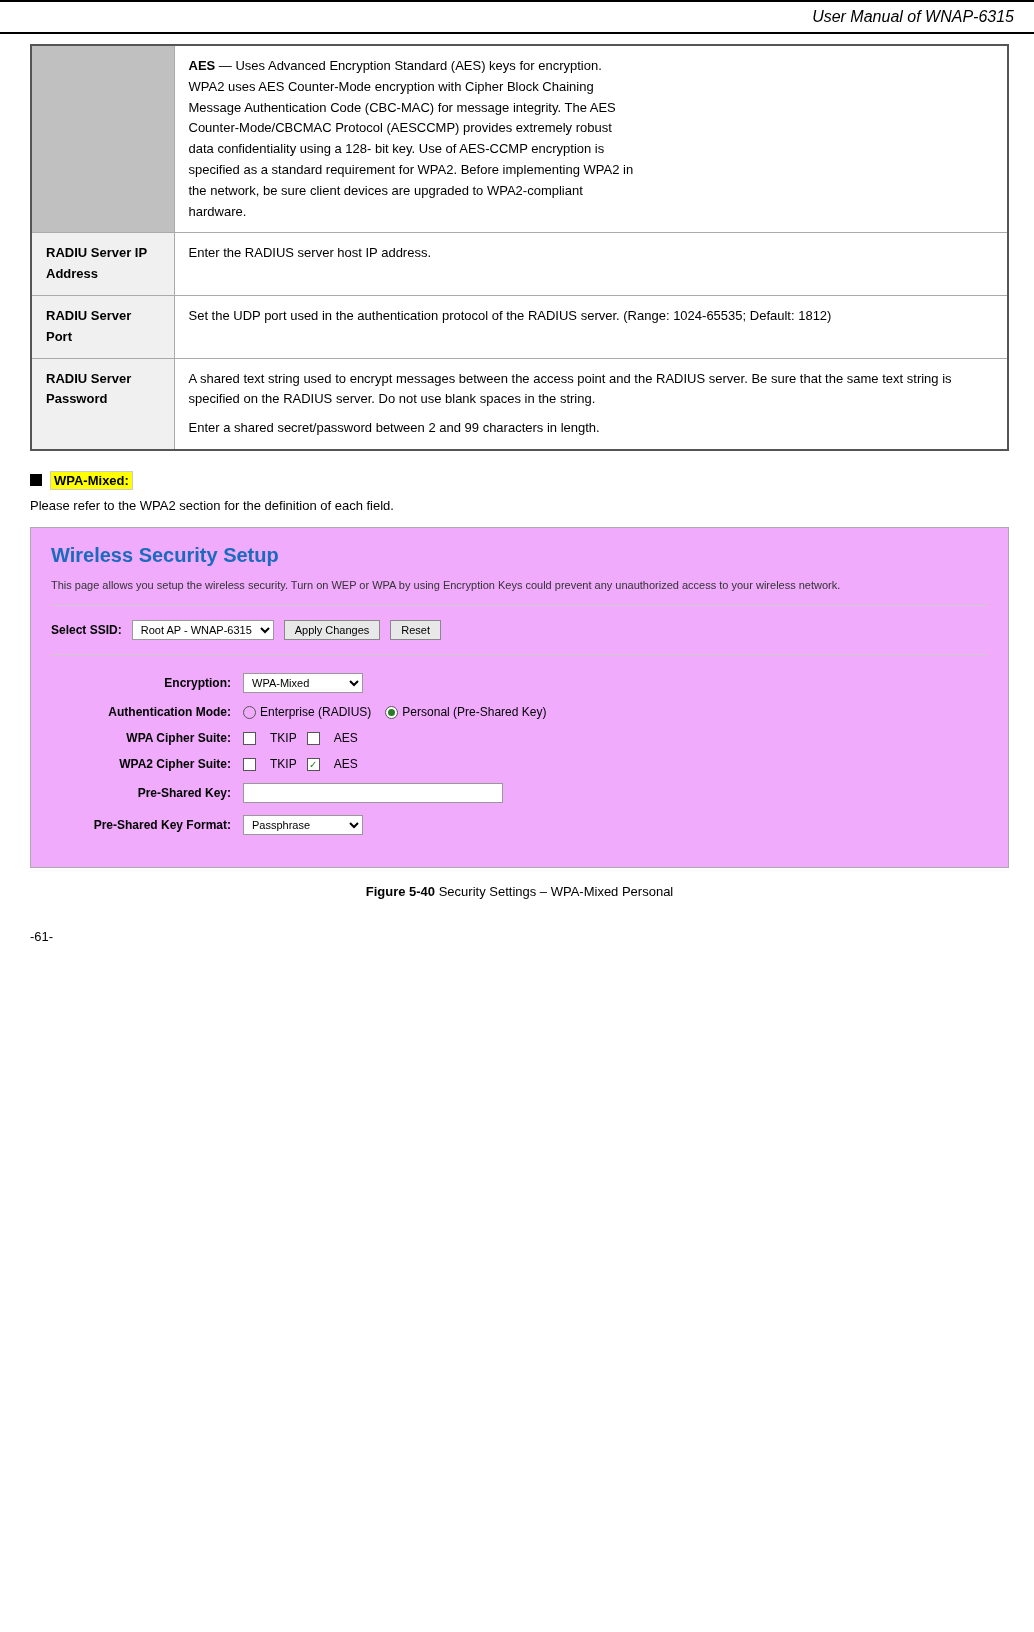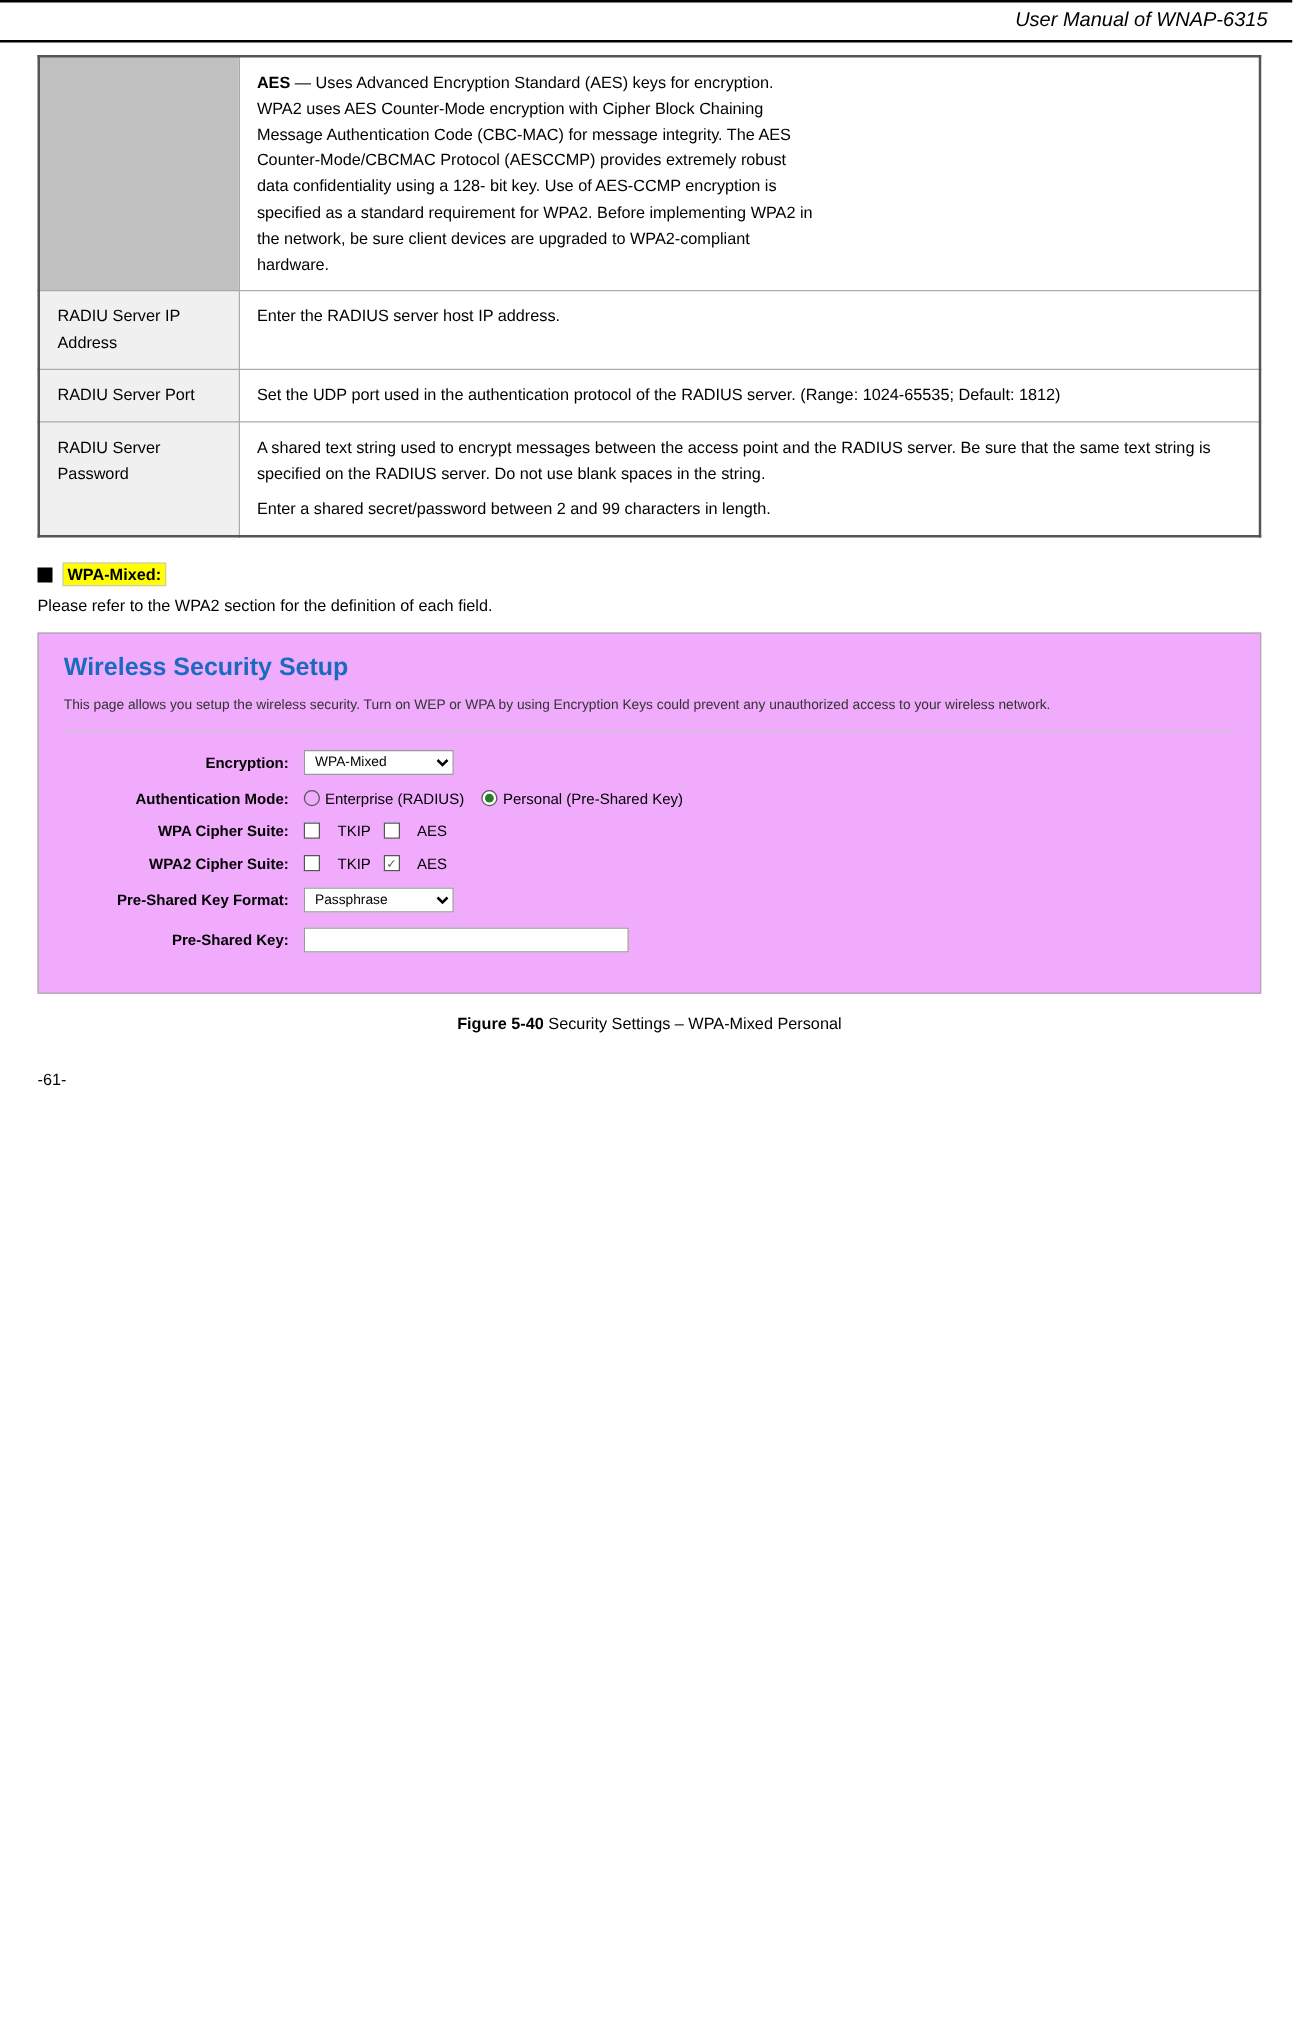--- a/index.html
+++ b/index.html
@@ -33,22 +33,22 @@
       border: 2px solid #555;
       margin-bottom: 20px;
     }
     .info-table td {
       border: 1px solid #aaa;
       padding: 10px 14px;
       vertical-align: top;
       line-height: 1.6;
     }
     .info-table td.label-cell {
-      width: 160px;
-      font-weight: normal;
+      width: 143px;
+      font-weight: bold;
       font-size: 13px;
       background: #f0f0f0;
     }
     .info-table td.desc-cell {
       font-size: 13px;
     }
     .aes-bold { font-weight: bold; }
 
     
     .wpa-mixed-header {
@@ -291,20 +291,28 @@
     <span class="bullet-square"></span>
     <span class="wpa-mixed-label">WPA-Mixed:</span>
   </div>
 
   <p class="refer-text">Please refer to the WPA2 section for the definition of each field.</p>
 
   <div class="security-box">
     <div class="security-box-title">Wireless Security Setup</div>
     <div class="security-box-desc">This page allows you setup the wireless security. Turn on WEP or WPA by using Encryption Keys could prevent any unauthorized access to your wireless network.</div>
 
+    <div class="ssid-row">
+      <span class="ssid-label">Select SSID:</span>
+      <select class="ssid-select">
+        <option>Root AP - WNAP-6315</option>
+      </select>
+      <button class="apply-btn">Apply Changes</button>
+      <button class="reset-btn">Reset</button>
+    </div>
 
     <div class="form-rows">
 
       <div class="form-row">
         <span class="form-label">Encryption:</span>
         <select class="form-control-select">
           <option>WPA-Mixed</option>
         </select>
       </div>
 
@@ -344,31 +352,31 @@
             <span>TKIP</span>
           </div>
           <div class="checkbox-item">
             <div class="checkbox-box checked"></div>
             <span>AES</span>
           </div>
         </div>
       </div>
 
       <div class="form-row">
+        <span class="form-label">Pre-Shared Key:</span>
+        <input type="text" class="text-input" value="" style="">
+      </div>
+
+      <div class="form-row">
         <span class="form-label">Pre-Shared Key Format:</span>
         <select class="form-control-select">
           <option>Passphrase</option>
         </select>
       </div>
 
-      <div class="form-row">
-        <span class="form-label">Pre-Shared Key:</span>
-        <input type="text" class="text-input" value="" style="">
-      </div>
-
     </div>
   </div>
 
   <div class="figure-caption">
     <span class="fig-bold">Figure 5-40</span><span> Security Settings – WPA-Mixed Personal</span>
   </div>
 
   <div class="page-number">-61-</div>
 
 </div>

